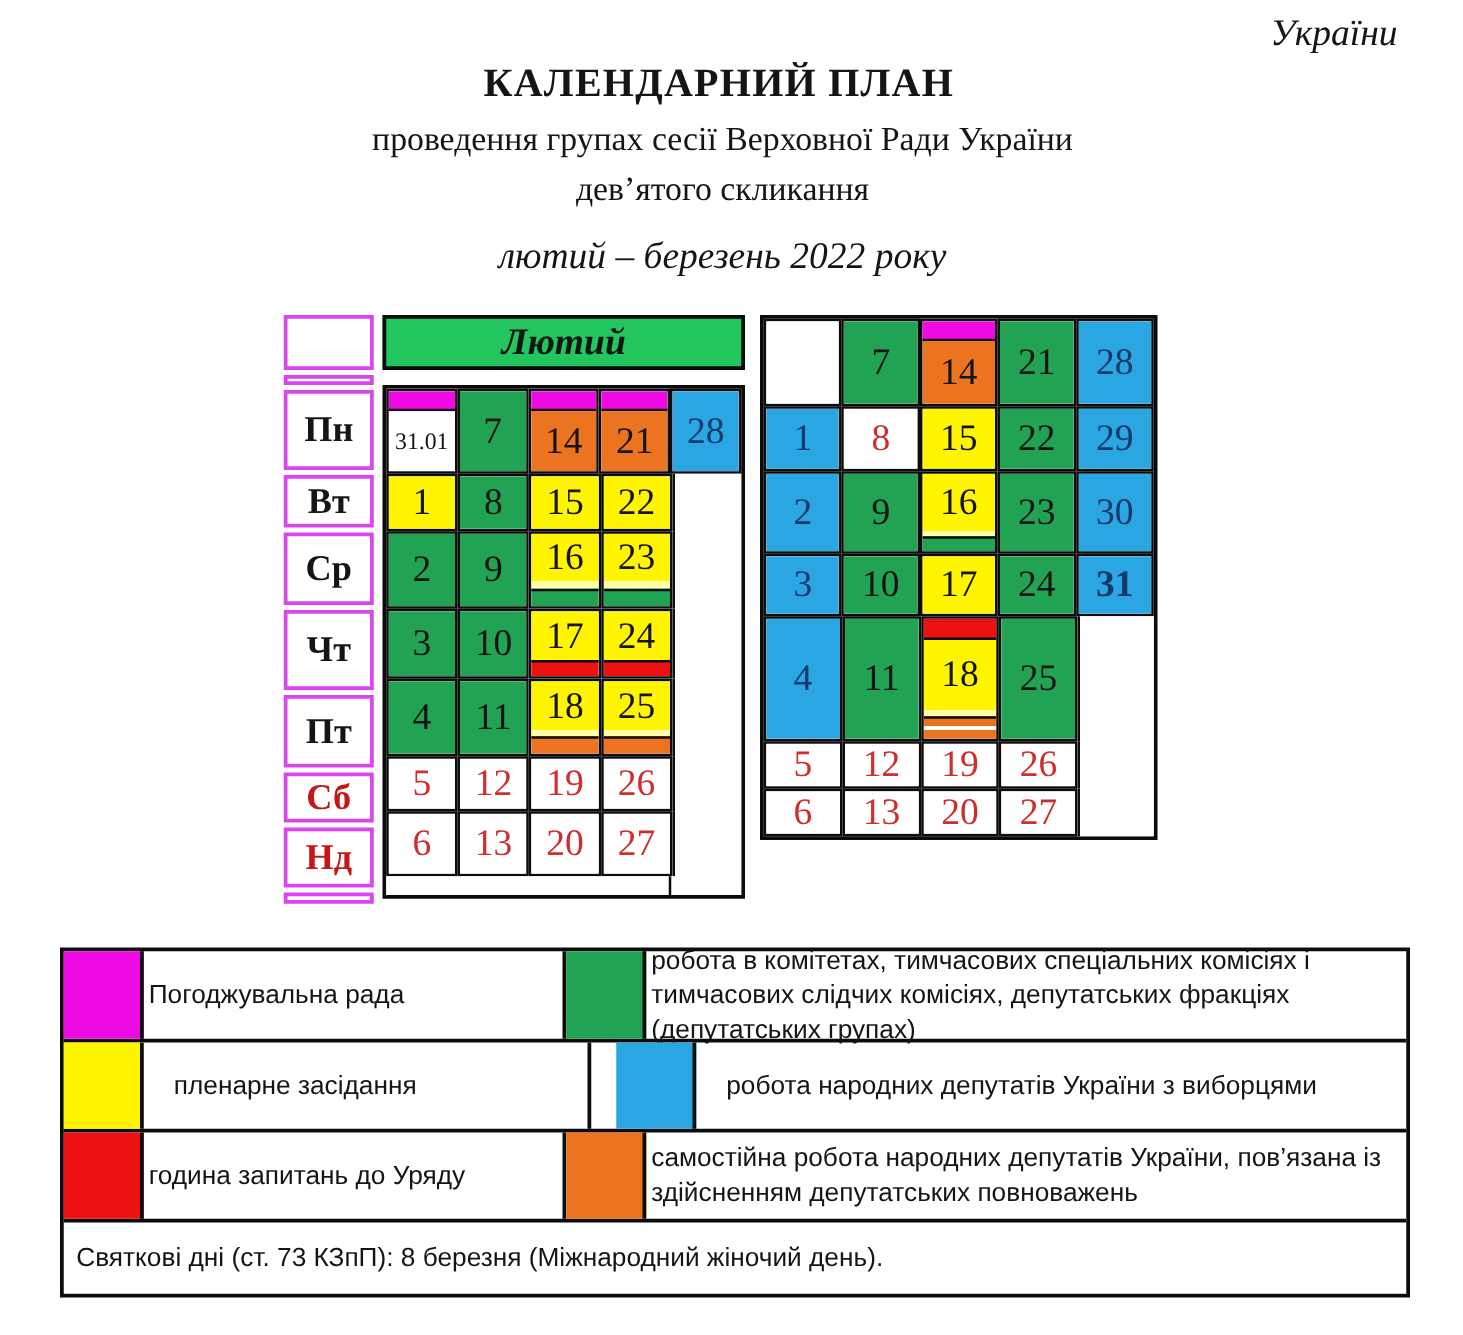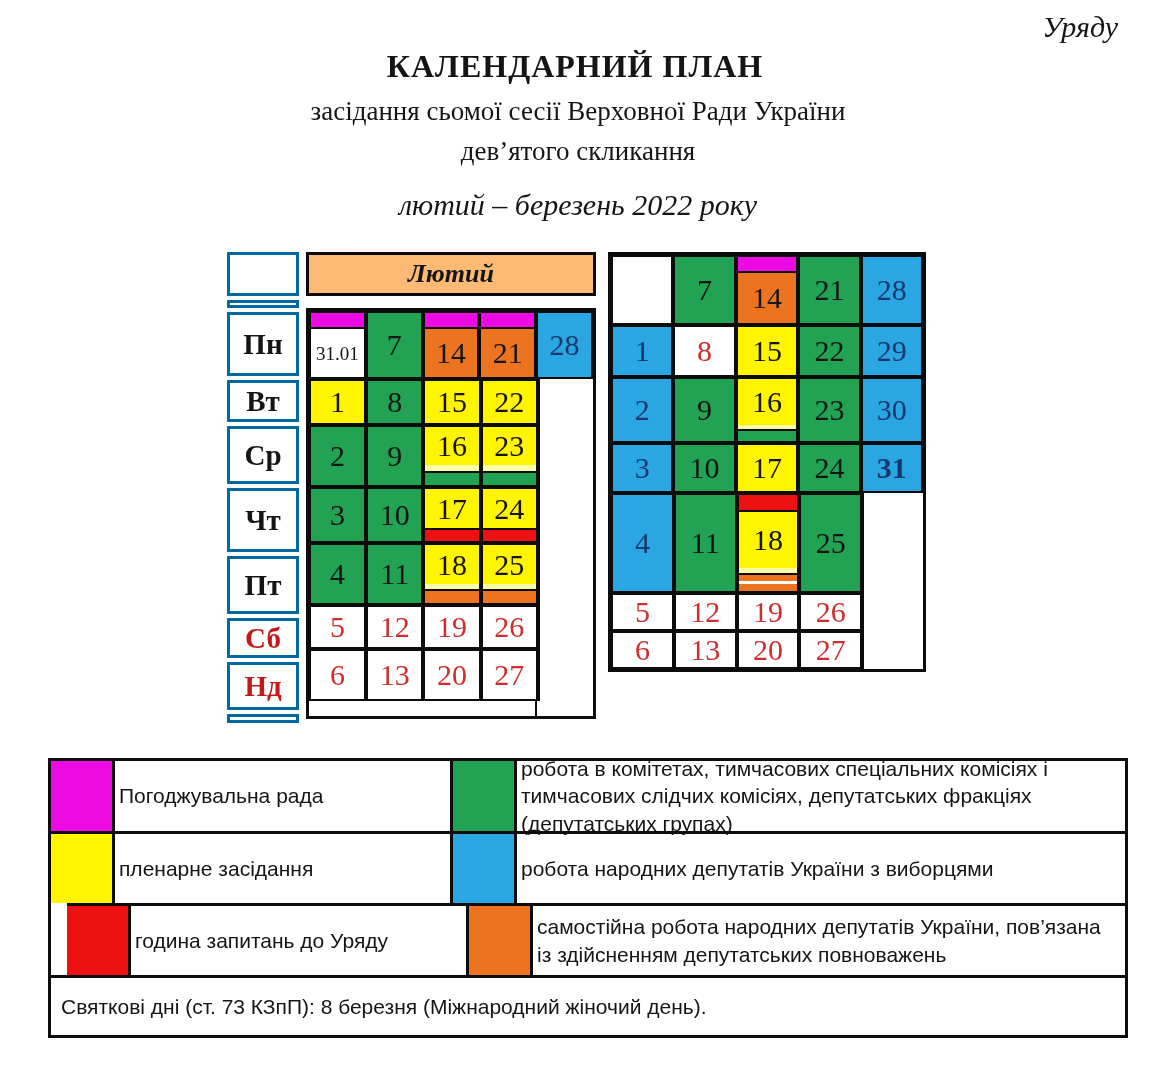--- a/index.html
+++ b/index.html
@@ -12,29 +12,29 @@
           font-weight:bold;font-size:32px;letter-spacing:1px;}
   .t-sub1{position:absolute;top:96px;left:0;width:1156px;text-align:center;font-size:27px;}
   .t-sub2{position:absolute;top:136px;left:0;width:1156px;text-align:center;font-size:27px;}
   .t-period{position:absolute;top:188px;left:0;width:1156px;text-align:center;
             font-style:italic;font-size:30px;}
 
   
   .calwrap{position:absolute;top:252px;left:227px;display:flex;gap:12px;align-items:flex-start;}
   .month{display:flex;align-items:flex-start;}
   .labelcol{display:flex;flex-direction:column;width:72px;margin-right:7px;}
-  .lab{box-sizing:border-box;border:3px solid #0369a1;background:#fff;margin:2px 0;
+  .lab{box-sizing:border-box;border:3px solid #d946ef;background:#fff;margin:2px 0;
        display:flex;align-items:center;justify-content:center;
        font-weight:bold;font-size:29px;}
   .lab:first-child{margin-top:0;}
   .lab.red{color:#c41818;}
   .datesblock{display:flex;flex-direction:column;}
   .mhead{box-sizing:border-box;height:44px;border:3px solid #0c0c0c;
          display:flex;align-items:center;justify-content:center;
-         font-weight:bold;font-style:italic;font-size:26px;background:#fdba74;}
+         font-weight:bold;font-style:italic;font-size:30px;background:#22c55e;}
   .feb .datesblock{width:290px;}
   .mar .datesblock{width:318px;}
   .feb .mhead{margin-bottom:12px;}
   .mar .mhead{margin-bottom:8px;}
   .grid{display:flex;flex-direction:column;border:3px solid #0c0c0c;box-sizing:border-box;background:#fff;}
   .grow{display:flex;}
   .cell{flex:1 1 0;display:flex;flex-direction:column;box-sizing:border-box;
         border:2px solid #0c0c0c;background:#fff;overflow:hidden;}
   .cell.void{border:none;border-left:2px solid #0c0c0c;}
   .cell.plain{border:none;}
@@ -56,23 +56,23 @@
   .ltx.c1{flex:0 0 338px;border-right:3px solid #0c0c0c;}
   .ltx.c2{flex:1 1 auto;}
   .lnote{border-top:3px solid #0c0c0c;height:60px;display:flex;align-items:center;
          padding-left:10px;box-sizing:border-box;}
 </style>
 </head>
 <body>
 
 <div id="page">
 
-  <div class="corner">Уряду</div>
+  <div class="corner">України</div>
   <div class="t-main">КАЛЕНДАРНИЙ ПЛАН</div>
-  <div class="t-sub1">засідання сьомої сесії Верховної Ради України</div>
+  <div class="t-sub1">проведення групах сесії Верховної Ради України</div>
   <div class="t-sub2">дев’ятого скликання</div>
   <div class="t-period">лютий – березень 2022 року</div>
 
   <div class="calwrap">
     <div class="month feb">
       <div class="labelcol" id="feb-labels">
           <div class="lab" style="height: 44px;"></div>
           <div class="lab" style="height: 8px;"></div>
           <div class="lab" style="height: 64px;">Пн</div>
           <div class="lab" style="height: 42px;">Вт</div>
@@ -472,31 +472,31 @@
   <div class="lrow" style="height: 70px;">
         <div class="lsw" style="background: rgb(238, 10, 226);"></div>
         <div class="ltx c1">
           <span>Погоджувальна рада</span>
         </div>
         <div class="lsw" style="background: rgb(34, 163, 83);"></div>
         <div class="ltx c2">
           <span>робота в комітетах, тимчасових спеціальних комісіях і тимчасових слідчих комісіях, депутатських фракціях (депутатських групах)</span>
         </div>
       </div>
-      <div class="lrow" style="height: 72px;">
+      <div class="lrow" style="height: 72px; gap: 20px;">
         <div class="lsw" style="background: rgb(255, 245, 0);"></div>
         <div class="ltx c1">
           <span>пленарне засідання</span>
         </div>
         <div class="lsw" style="background: rgb(42, 167, 227);"></div>
         <div class="ltx c2">
           <span>робота народних депутатів України з виборцями</span>
         </div>
       </div>
-      <div class="lrow" style="height: 72px; margin-left: 16px;">
+      <div class="lrow" style="height: 72px;">
         <div class="lsw" style="background: rgb(236, 18, 18);"></div>
         <div class="ltx c1">
           <span>година запитань до Уряду</span>
         </div>
         <div class="lsw" style="background: rgb(236, 116, 32);"></div>
         <div class="ltx c2">
           <span>самостійна робота народних депутатів України, пов’язана із здійсненням депутатських повноважень</span>
         </div>
       </div>
       <div class="lnote">Святкові дні (ст. 73 КЗпП): 8 березня (Міжнародний жіночий день).</div>

